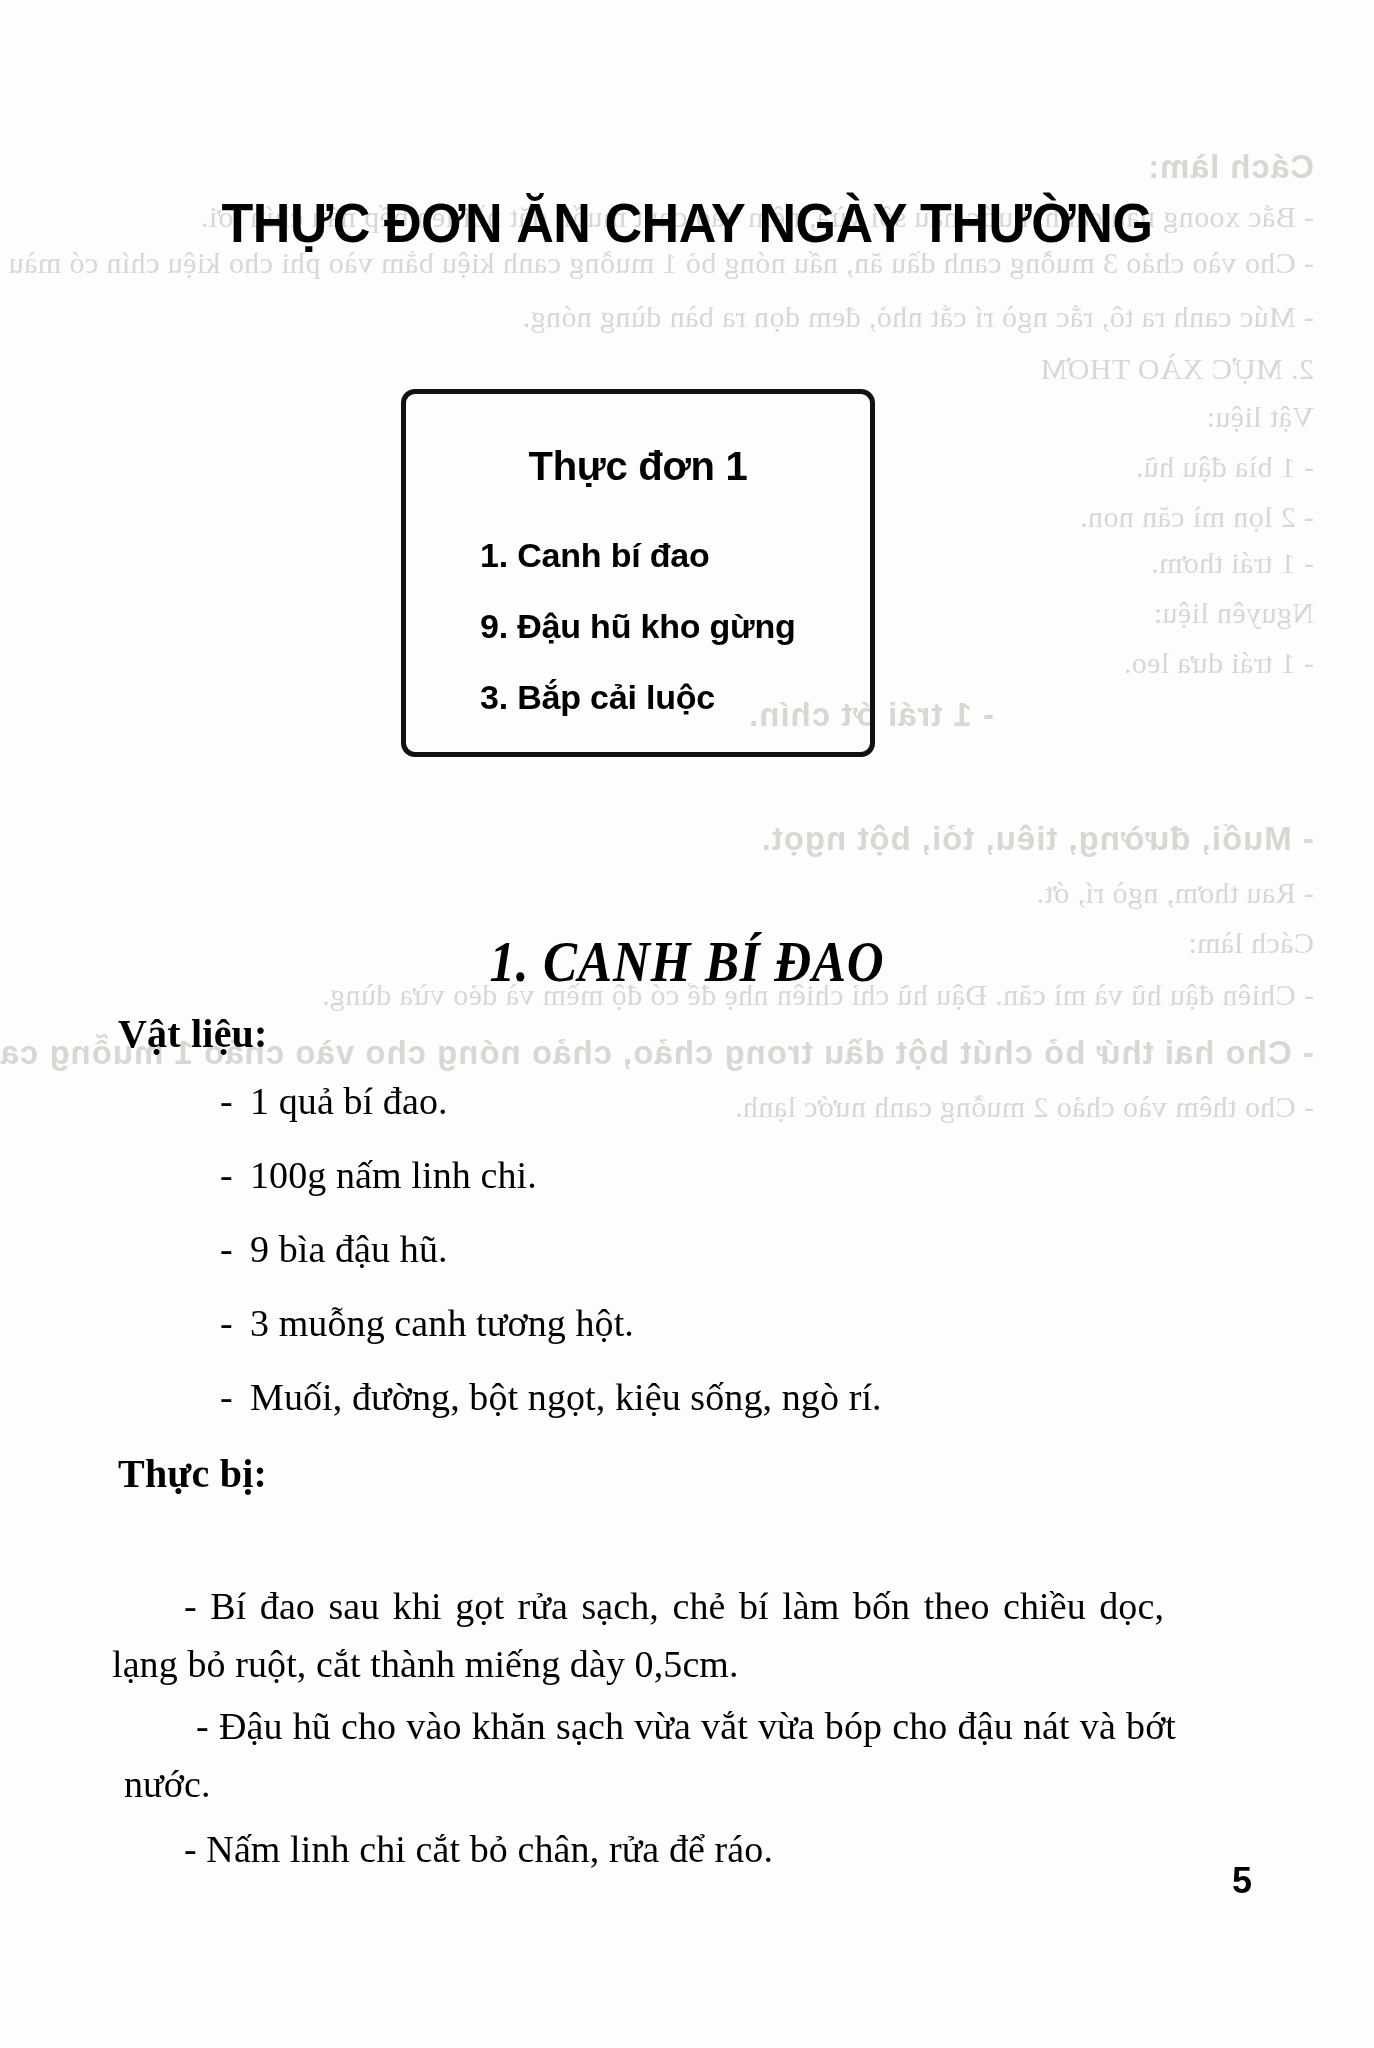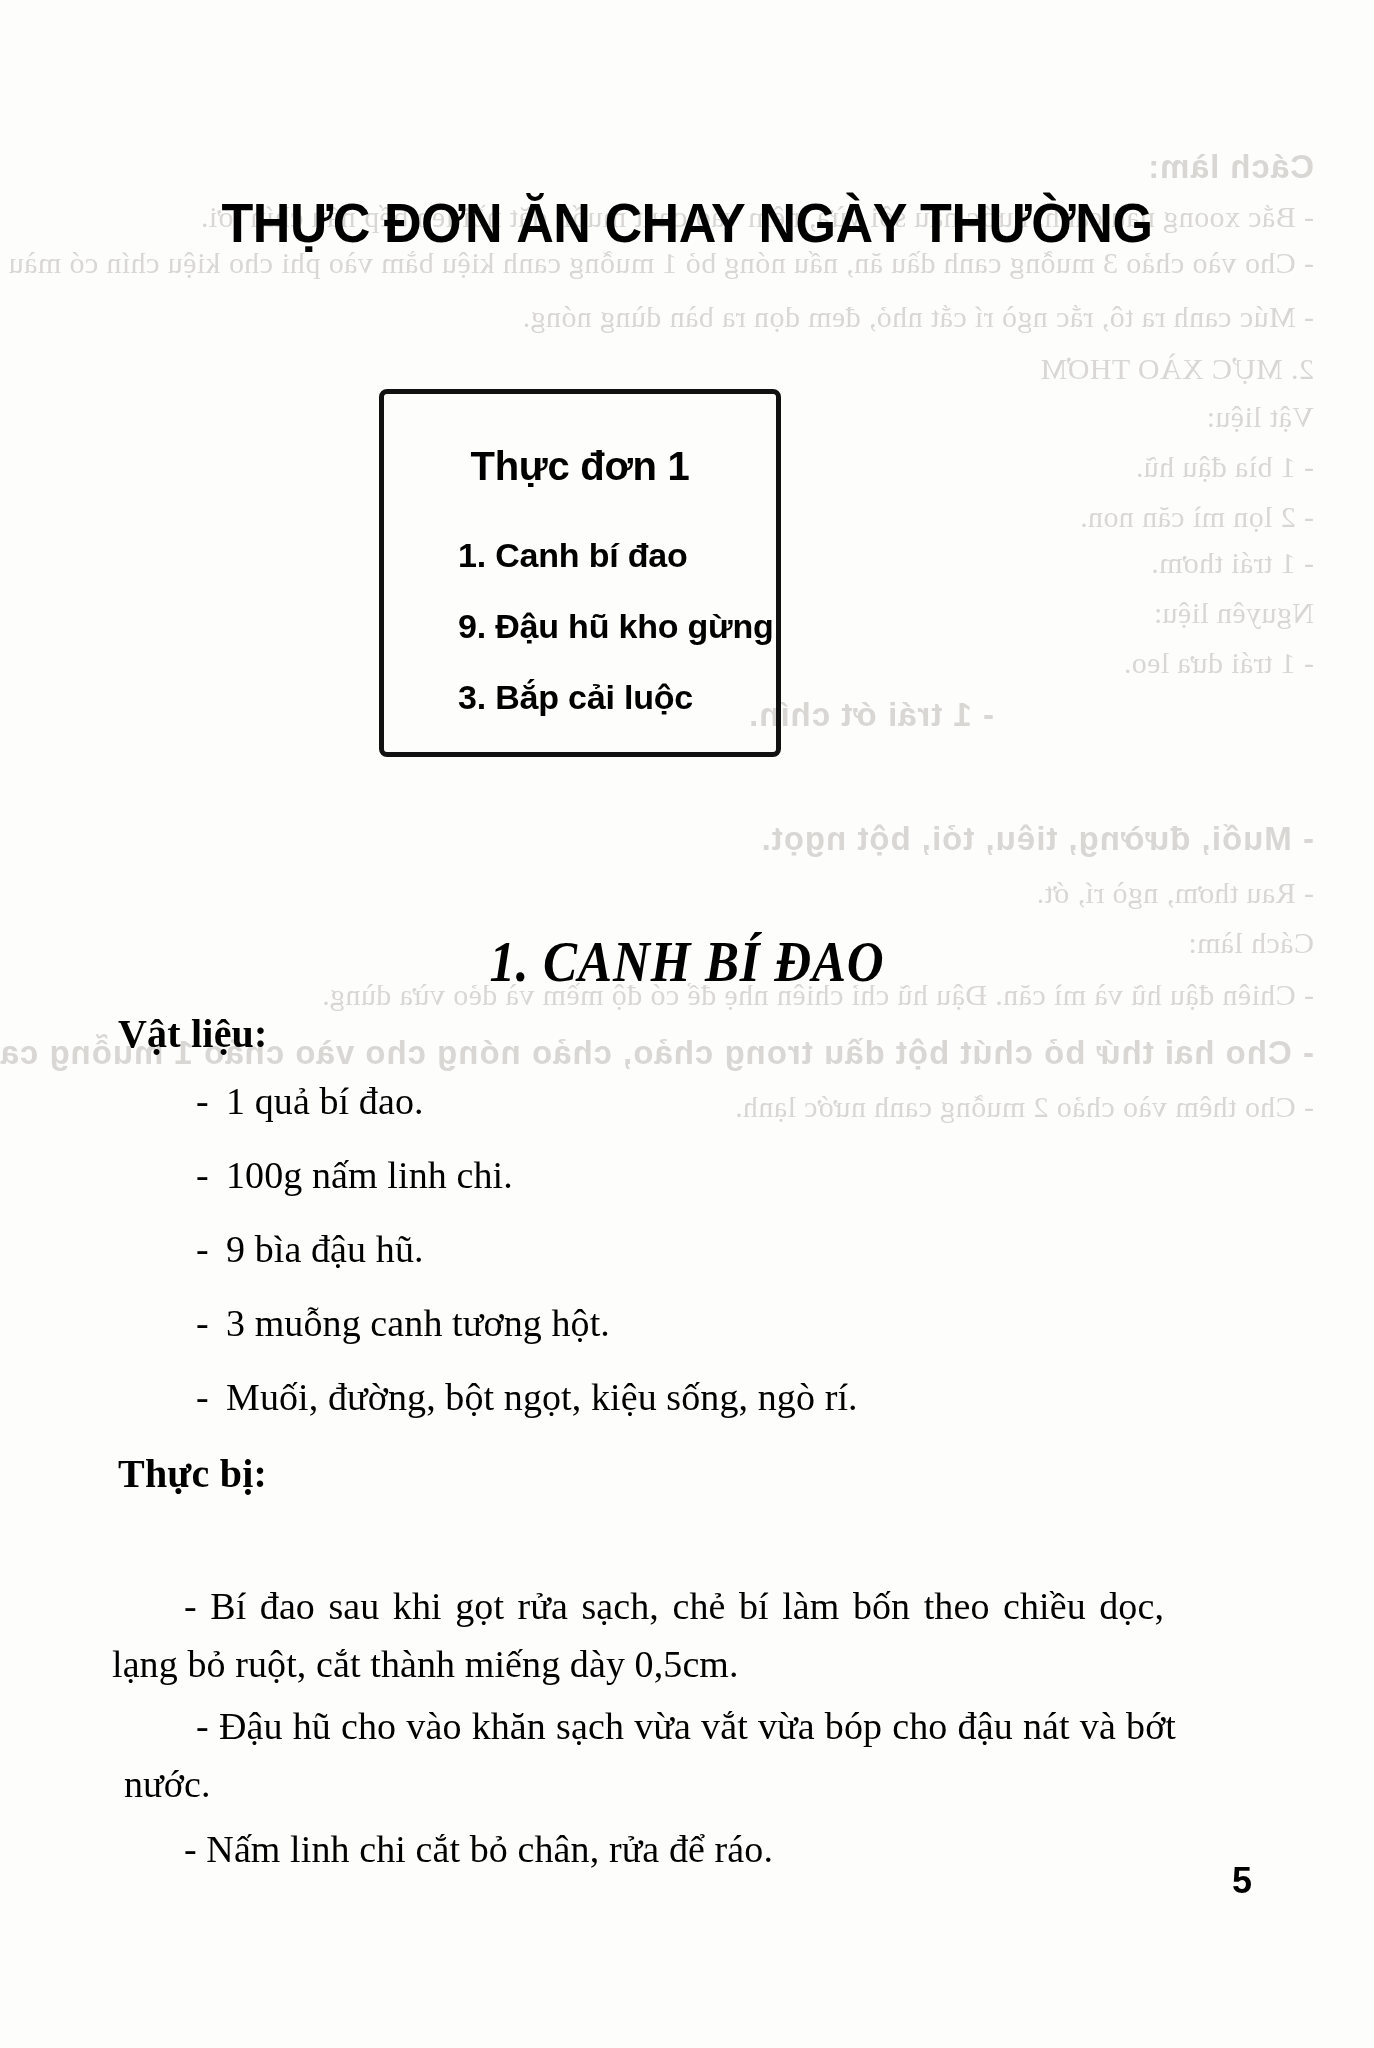--- a/index.html
+++ b/index.html
@@ -63,26 +63,26 @@
     font-size: 56px;
     letter-spacing: -0.5px;
     transform: scaleX(0.93);
     color: #000;
     white-space: nowrap;
   }
 
   
   .menu-box {
     position: absolute;
-    left: 379px;
+    left: 401px;
     top: 389px;
-    width: 402px;
+    width: 474px;
     height: 368px;
     border: 5px solid #111;
-    border-radius: 8px;
+    border-radius: 14px;
     background: transparent;
     box-sizing: border-box;
   }
   .menu-box .menu-title {
     position: absolute;
     left: 0; right: 0;
     top: 50px;
     text-align: center;
     font-family: "Liberation Sans", "DejaVu Sans", sans-serif;
     font-weight: 700;
@@ -146,20 +146,21 @@
     padding: 0;
     list-style: none;
   }
   .ing-list li {
     font-size: 38px;
     line-height: 1.0;
     margin-bottom: 36px;
     letter-spacing: 0.1px;
     white-space: nowrap;
     color: #000;
+    margin-left: 24px;
   }
   .ing-list li .dash {
     display: inline-block;
     width: 30px;
   }
 
   .prep {
     position: absolute;
     left: 112px;
     width: 1052px;

